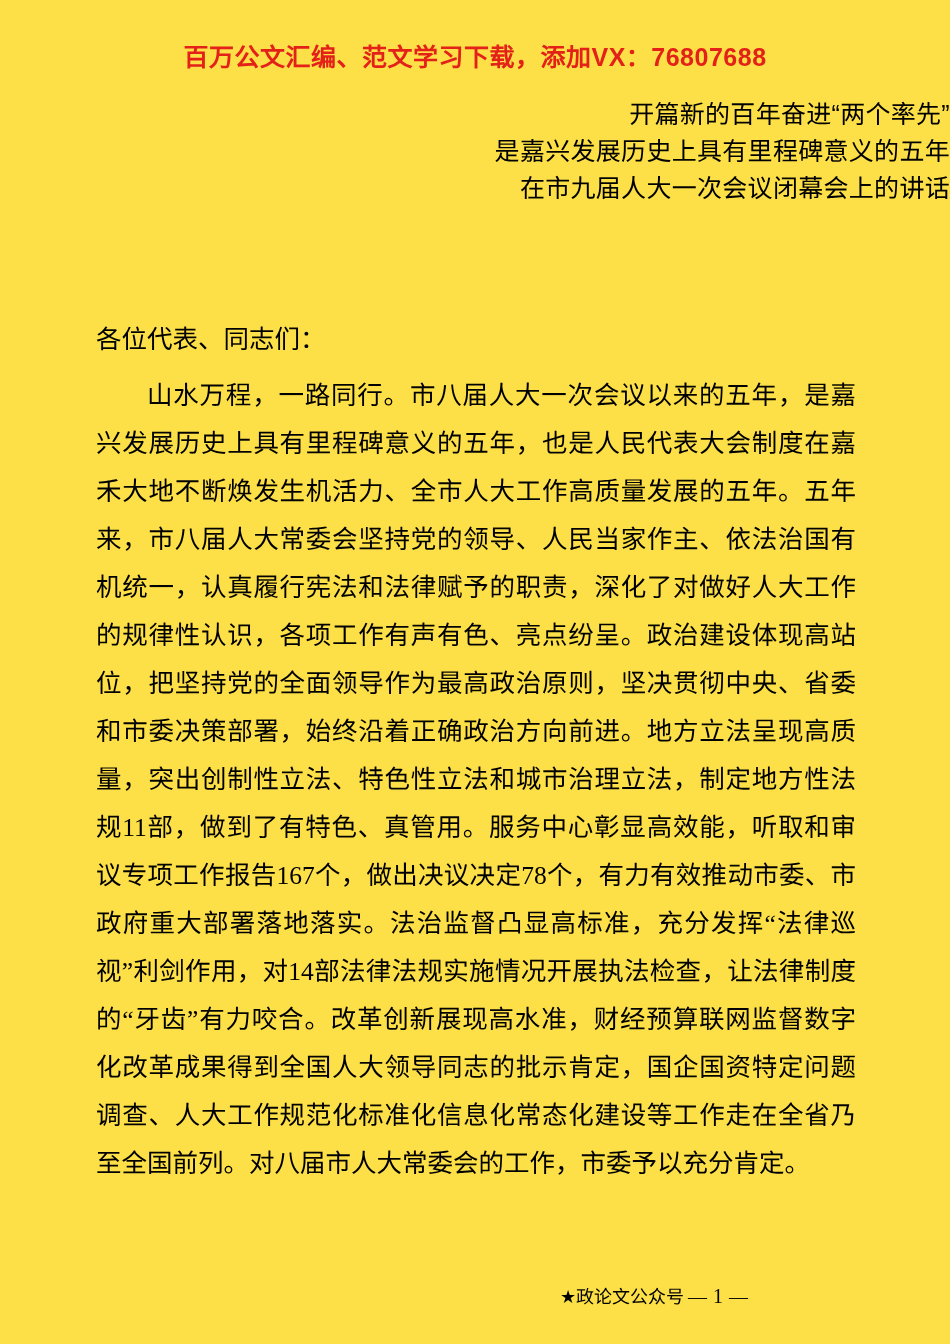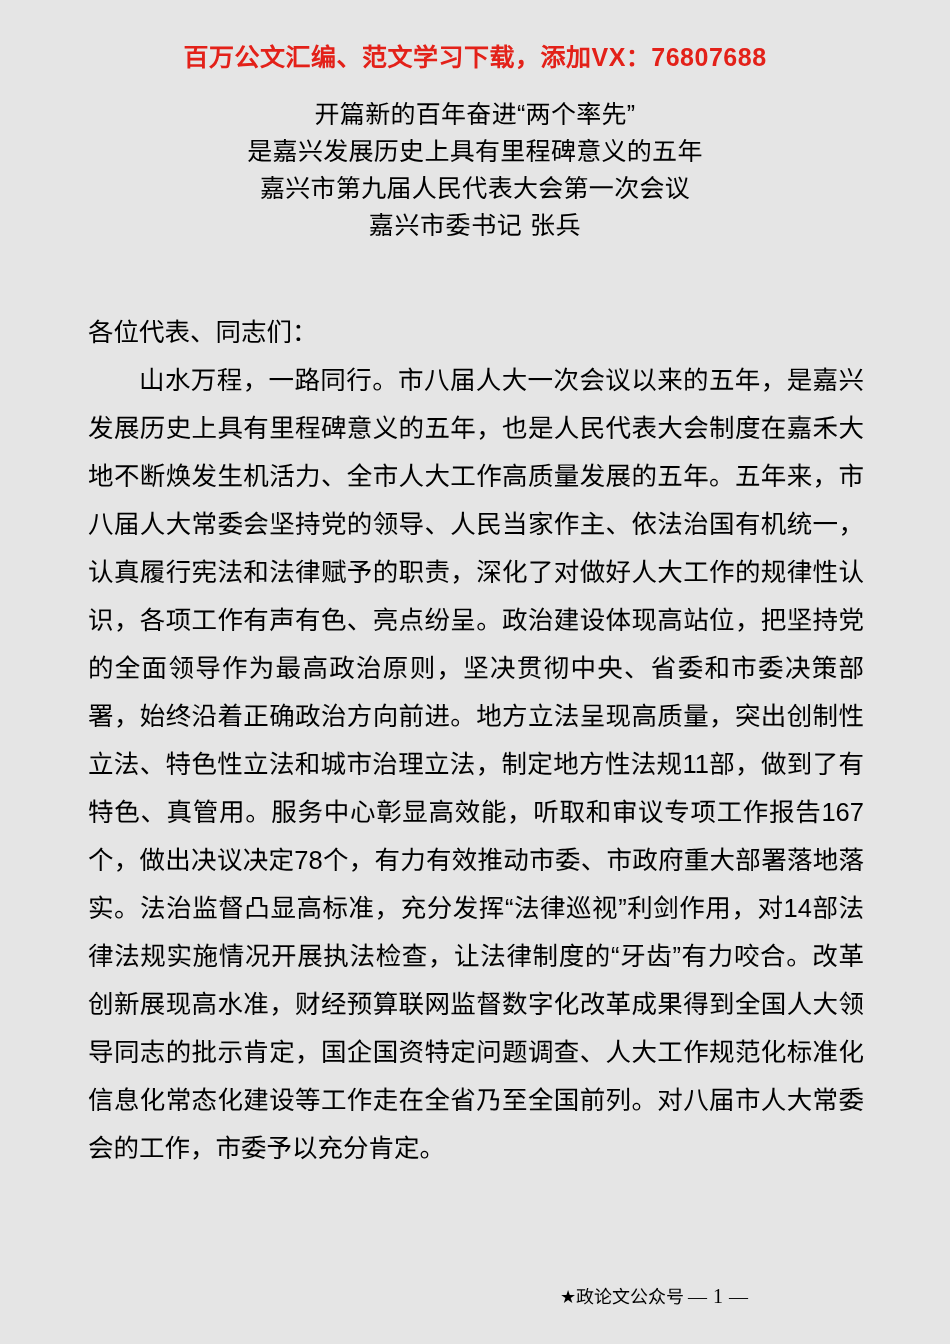--- a/index.html
+++ b/index.html
@@ -44,20 +44,21 @@
     left: 0;
     width: 950px;
     text-align: center;
   }
   .title-line {
     font-size: 25px;
     font-weight: 400;
     line-height: 37px;
     letter-spacing: 0.3px;
     white-space: nowrap;
+    text-align: right;
   }
   .title-line.author {
     letter-spacing: 0.6px;
   }
   .title-line.date {
     letter-spacing: 0.3px;
   }
 
   
   .body-text {
@@ -65,24 +66,25 @@
     top: 308px;
     left: 88px;
     width: 776px;
     font-size: 25.5px;
     line-height: 48px;
     text-align: justify;
     text-justify: inter-character;
     letter-spacing: 0px;
   }
   .body-text p {
-    margin: 0;
+    margin: 8px;
     padding: 0;
     text-align: justify;
     text-justify: inter-character;
+    font-family: Liberation Serif, serif;
   }
   .body-text p.indent {
     text-indent: 2em;
   }
   .body-text p.no-indent {
     text-indent: 0;
   }
 
   
   .footer {
@@ -110,29 +112,28 @@
     font-size: 20px;
     padding: 0 2px;
   }
   .footer-dash {
     padding: 0 4px;
   }
 </style>
 </head>
 <body>
 
-<div class="page" style="background: #e5e5e5; color: rgb(0, 0, 0);">
+<div class="page" style="background: #fde047; color: rgb(0, 0, 0);">
 
   <div class="promo-banner" style="color: rgb(227, 33, 25);">百万公文汇编、范文学习下载，添加VX：76807688</div>
 
   <div class="title-block">
     <div class="title-line">开篇新的百年奋进“两个率先”</div>
     <div class="title-line">是嘉兴发展历史上具有里程碑意义的五年</div>
-    <div class="title-line">嘉兴市第九届人民代表大会第一次会议</div>
-    <div class="title-line author">嘉兴市委书记 张兵</div>
+    <div class="title-line">在市九届人大一次会议闭幕会上的讲话</div>
   </div>
 
   <div class="body-text">
     <p class="no-indent">各位代表、同志们：</p>
     <p class="indent">山水万程，一路同行。市八届人大一次会议以来的五年，是嘉兴发展历史上具有里程碑意义的五年，也是人民代表大会制度在嘉禾大地不断焕发生机活力、全市人大工作高质量发展的五年。五年来，市八届人大常委会坚持党的领导、人民当家作主、依法治国有机统一，认真履行宪法和法律赋予的职责，深化了对做好人大工作的规律性认识，各项工作有声有色、亮点纷呈。政治建设体现高站位，把坚持党的全面领导作为最高政治原则，坚决贯彻中央、省委和市委决策部署，始终沿着正确政治方向前进。地方立法呈现高质量，突出创制性立法、特色性立法和城市治理立法，制定地方性法规11部，做到了有特色、真管用。服务中心彰显高效能，听取和审议专项工作报告167个，做出决议决定78个，有力有效推动市委、市政府重大部署落地落实。法治监督凸显高标准，充分发挥“法律巡视”利剑作用，对14部法律法规实施情况开展执法检查，让法律制度的“牙齿”有力咬合。改革创新展现高水准，财经预算联网监督数字化改革成果得到全国人大领导同志的批示肯定，国企国资特定问题调查、人大工作规范化标准化信息化常态化建设等工作走在全省乃至全国前列。对八届市人大常委会的工作，市委予以充分肯定。</p>
 
   </div>
 
   <div class="footer">
     <span class="footer-inner"><span class="footer-brand">★</span><span class="footer-brand">政论文公众号</span><span class="footer-dash">—</span><span class="footer-page">1</span><span class="footer-dash">—</span></span>

